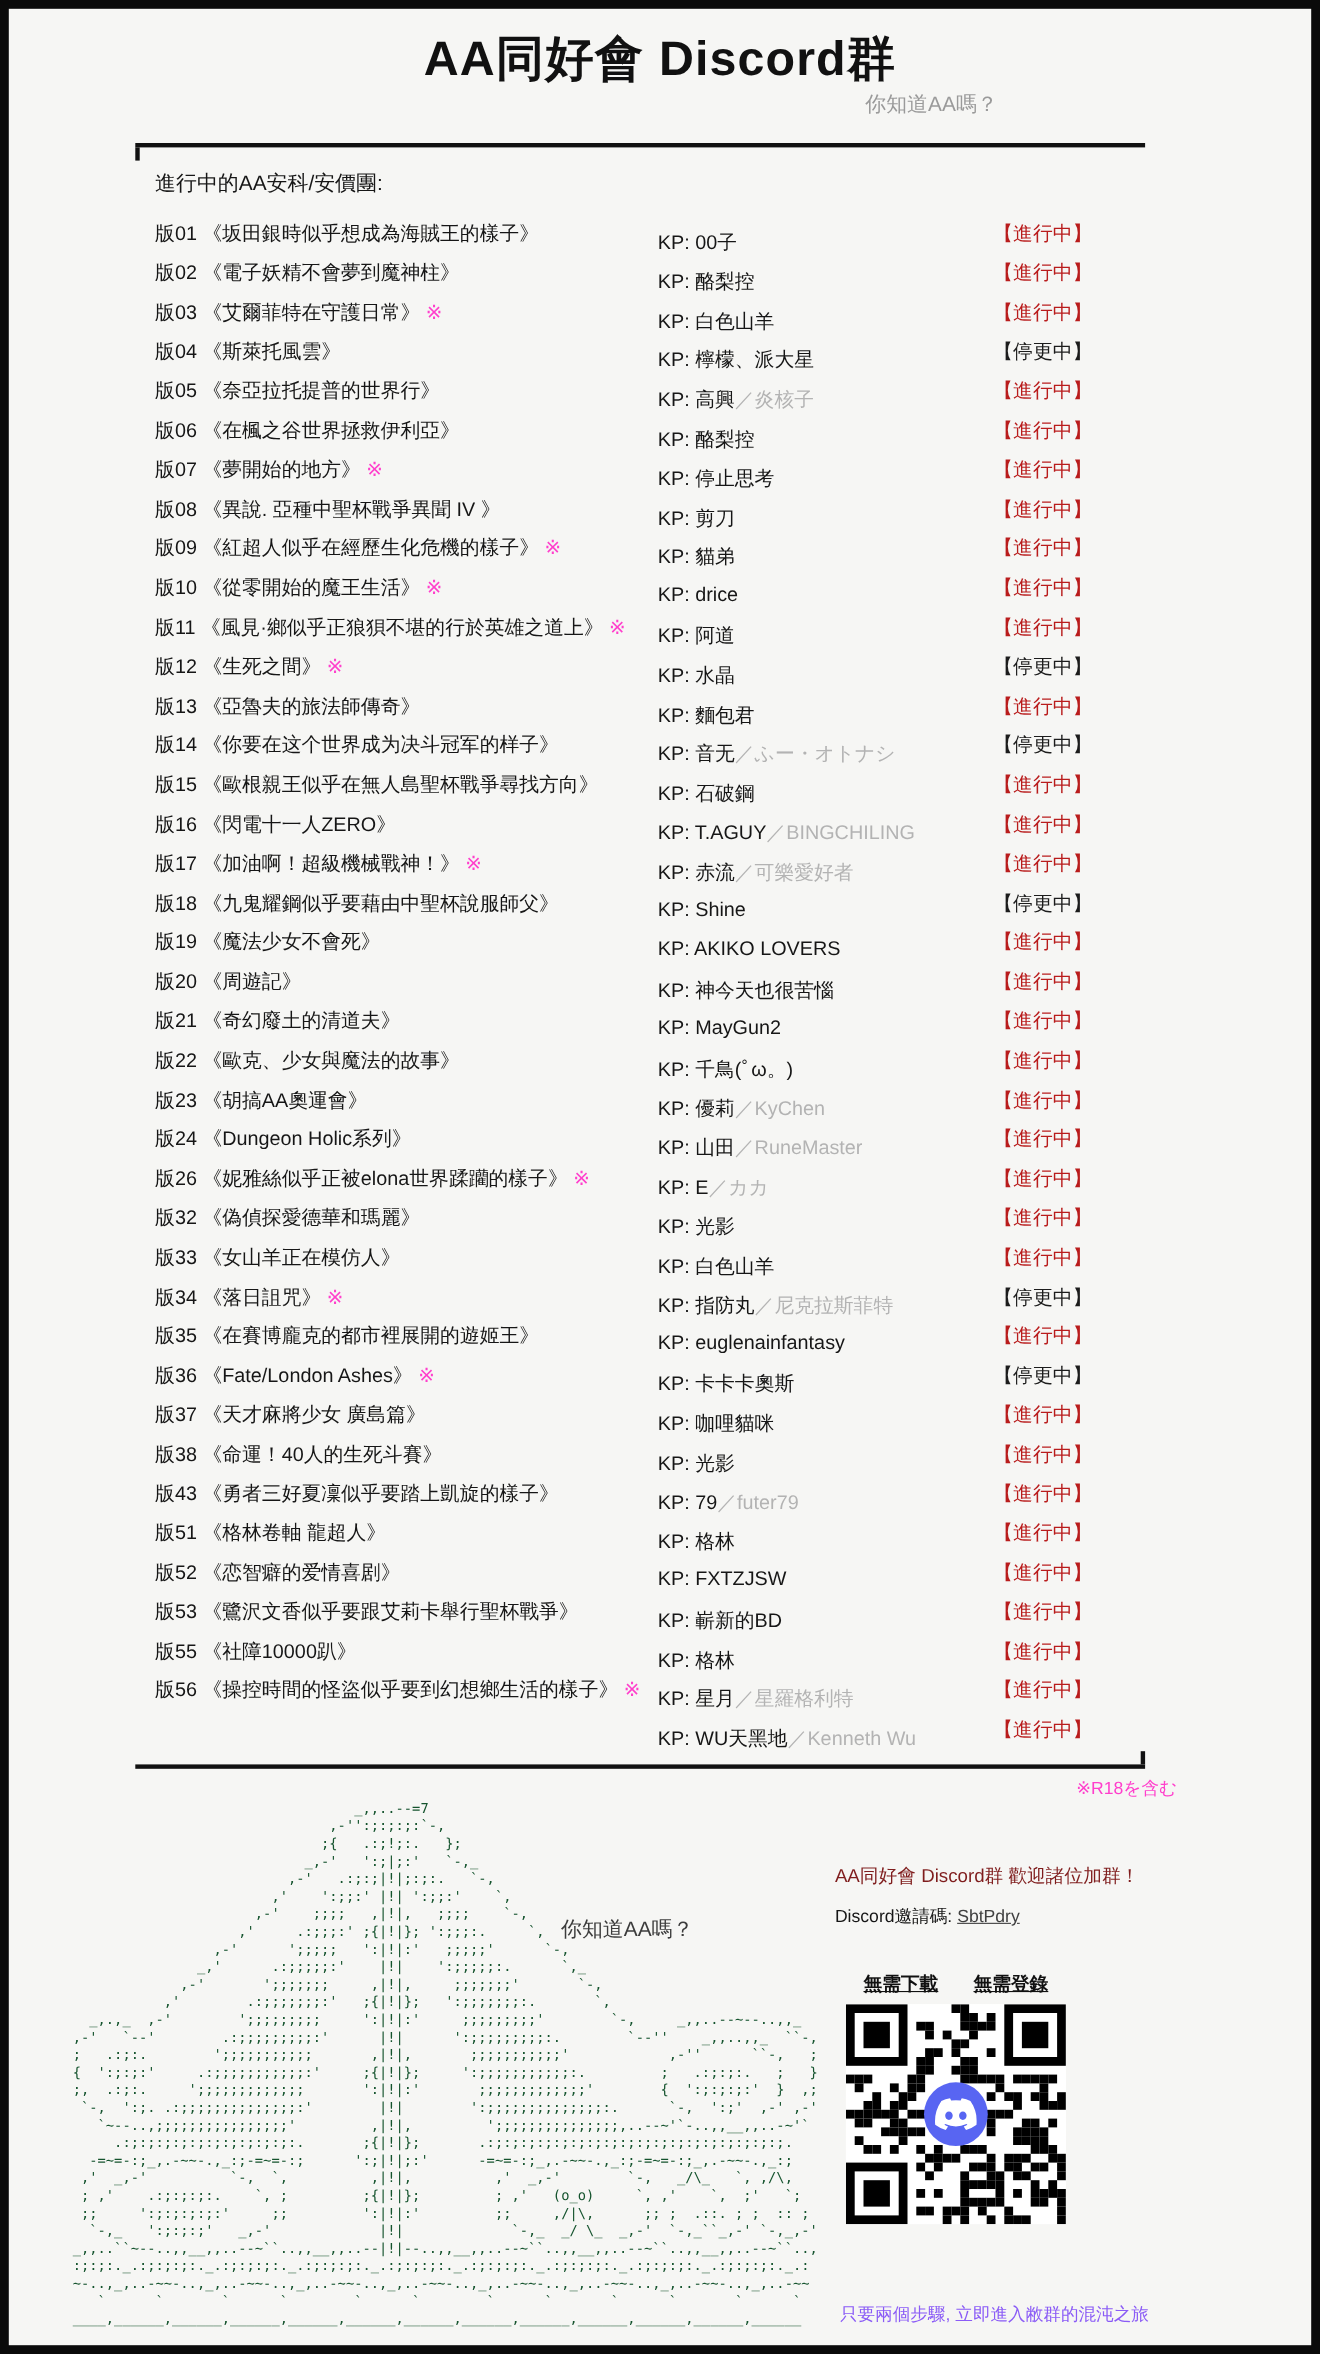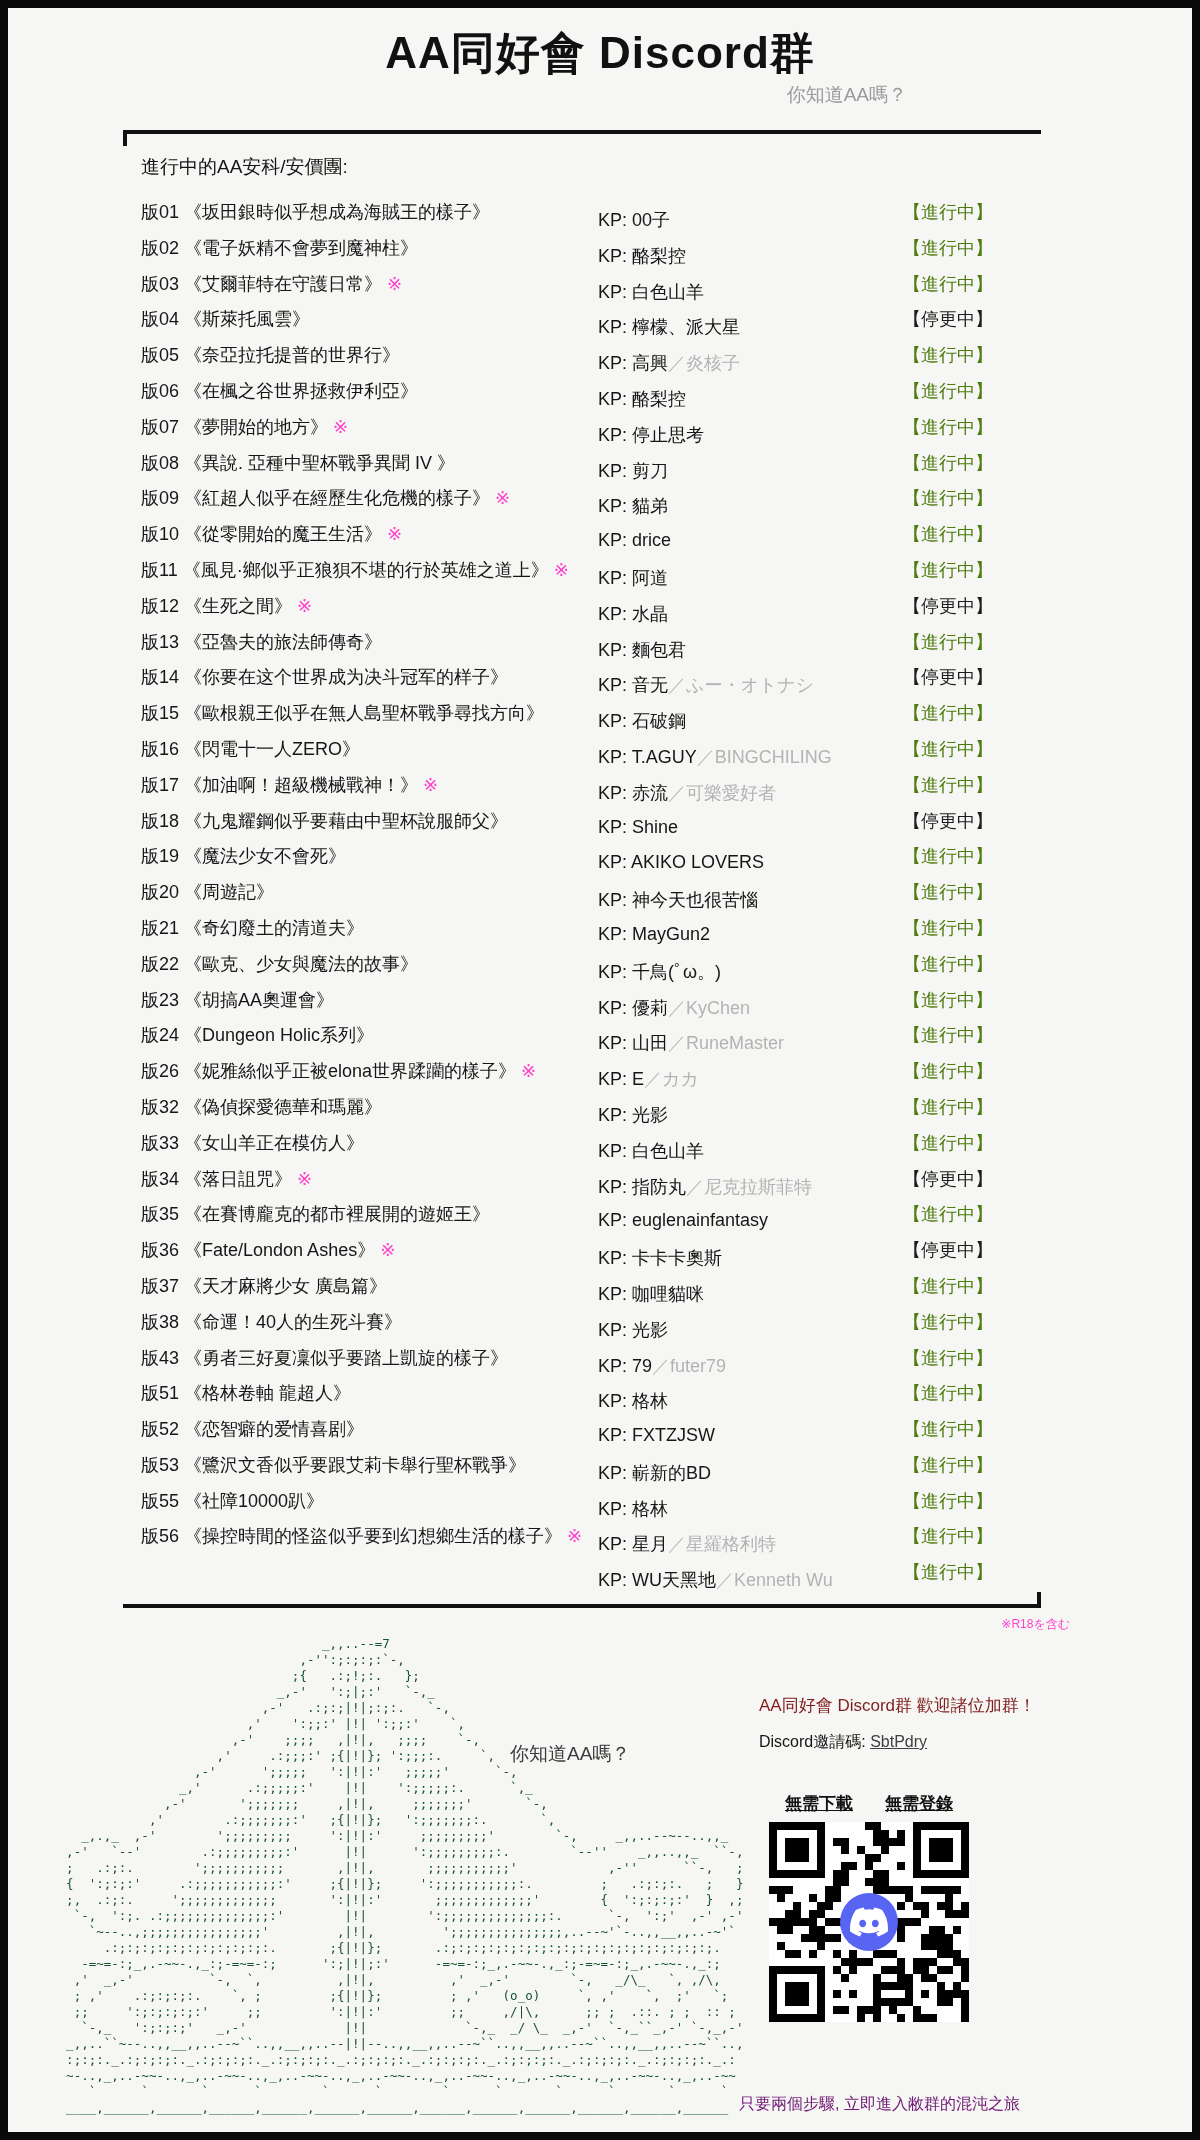--- a/index.html
+++ b/index.html
@@ -29,23 +29,23 @@
     content:"";position:absolute;right:0;bottom:0;width:4px;height:12px;background:#111;
   }
   .list-header{position:absolute;left:133px;top:146px;font-size:19px;}
   #rows{position:absolute;left:133px;top:186px;width:920px;}
   .row{position:relative;height:35.8px;font-size:18px;white-space:nowrap;}
   .row .c-title{position:absolute;left:0;top:6px;}
   .row .c-kp{position:absolute;left:457px;top:14px;}
   .row .c-status{position:absolute;left:762px;top:6px;}
   .row .flag{color:#ff3fcc;}
   .row .kp2{color:#b3b3b3;}
-  .c-status.active{color:#4d7c0f;}
+  .c-status.active{color:#b91c1c;}
   .c-status.paused{color:#1c1c1c;}
-  .r18-note{position:absolute;top:1608px;right:122px;font-size:12px;color:#ff3fcc;}
+  .r18-note{position:absolute;top:1608px;right:122px;font-size:16px;color:#ff3fcc;}
   #aa-art{
     position:absolute;left:28px;top:1628px;margin:0;
     font-family:"DejaVu Sans Mono","Liberation Mono",monospace;
     font-size:12.5px;line-height:16px;color:#14532d;
   }
   .aa-overlay{position:absolute;left:502px;top:1733px;font-size:19px;color:#3c3c3c;}
   .promo{position:absolute;left:751px;top:1686px;width:300px;}
   .promo-heading{position:absolute;left:0;top:0;width:300px;font-size:17px;color:#7f1d1d;}
   .invite-line{position:absolute;left:0;top:38px;font-size:16px;}
   .invite-line a{color:#404040;text-decoration:underline;}
@@ -57,21 +57,21 @@
   .qr-wrap{position:absolute;left:10px;top:128px;width:200px;height:200px;background:#fff;}
   .discord-badge{
     position:absolute;left:50%;top:50%;width:58px;height:58px;
     transform:translate(-50%,-50%);
     background:#5865F2;border-radius:50%;
     display:flex;align-items:center;justify-content:center;
   }
   .discord-badge svg{width:38px;height:30px;}
   .qr-caption{
     position:absolute;left:-20px;top:400px;width:330px;
-    text-align:left;font-size:16px;color:#701a75;
+    text-align:center;font-size:16px;color:#8b5cf6;
   }
 </style>
 </head>
 <body>
 
 <h1 class="page-title">AA同好會 Discord群</h1>
 <div class="subtitle">你知道AA嗎？</div>
 
 <div class="bracket top"></div>
 <div class="list-header">進行中的AA安科/安價團:</div>

